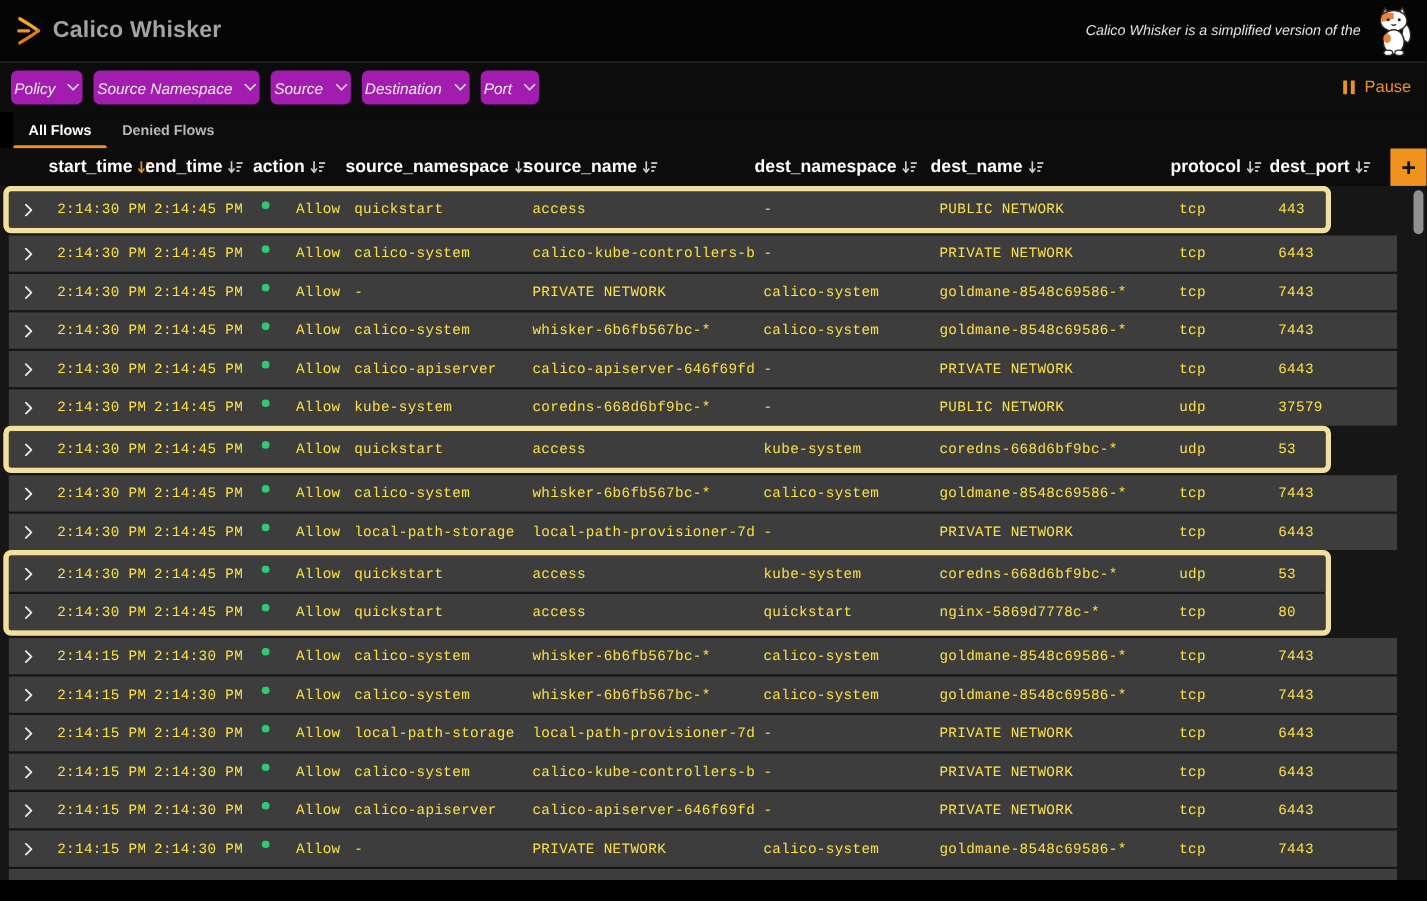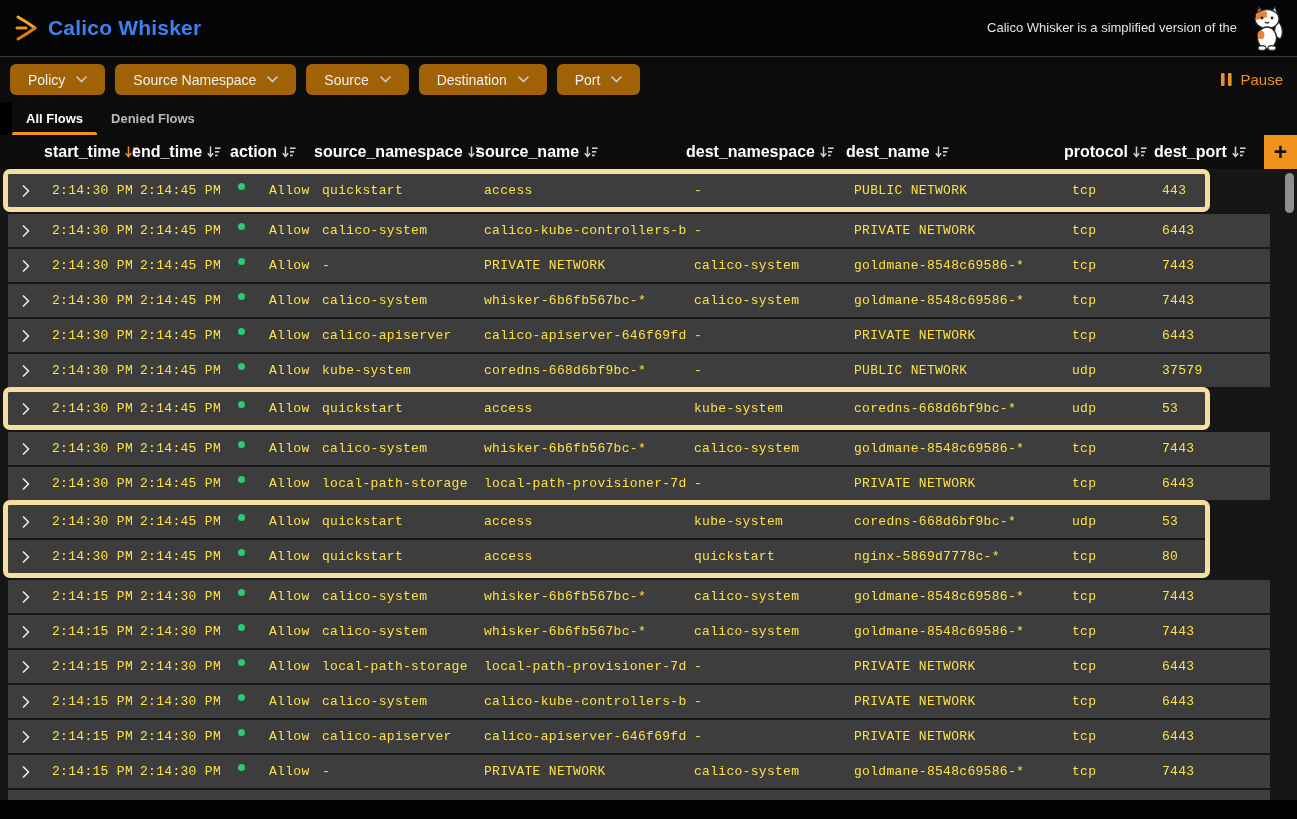--- a/index.html
+++ b/index.html
@@ -11,35 +11,35 @@
     position:relative;
   }
 
   
   .topbar {
     height:57px; background:#050505; border-bottom:1px solid #3a3a3a;
     display:flex; align-items:center; justify-content:space-between;
     padding:0 10px 0 12px;
   }
   .brand { display:flex; align-items:center; gap:6px; }
-  .brand h1 { font-size:21px; font-weight:bold; color:#3b82f6; letter-spacing:.2px; }
+  .brand h1 { font-size:21px; font-weight:bold; color:#a3a3a3; letter-spacing:.2px; }
   .tagline { display:flex; align-items:center; gap:10px; }
-  .tagline-text { text-align:center; font-size:13px; line-height:1.5; }
+  .tagline-text { text-align:center; font-size:13px; line-height:1.5;font-style:italic; }
   .tagline-text .line1 { color:#e4e4e4; }
   .tagline-text .line2 { color:#F0921E; font-weight:bold; cursor:pointer; }
 
   
   .filterbar {
     height:45px; background:#0c0c0c;
     display:flex; align-items:center; gap:10px; padding:0 14px 0 10px;
   }
   .filter-btn {
-    background:#a16207; border:none; border-radius:6px; height:31px;
-    display:flex; align-items:center; gap:11px; padding:0 18px;
-    color:#f0f0f0; font-size:14px; font-family:inherit; cursor:pointer;
+    background:#a21caf; border:none; border-radius:6px; height:31px;
+    display:flex; align-items:center; gap:11px; padding:0 3px;
+    color:#f0f0f0; font-size:14px; font-family:inherit; cursor:pointer;font-style:italic;
   }
   .pause-btn {
     margin-left:auto; background:none; border:none; cursor:pointer;
     display:flex; align-items:center; gap:8px;
     color:#F0921E; font-size:15px; font-family:inherit; font-weight:500;
   }
 
   
   .tabsbar { height:33px; background:#0c0c0c; display:flex; align-items:stretch; padding-left:0;margin-left:12px; }
   .tab {

